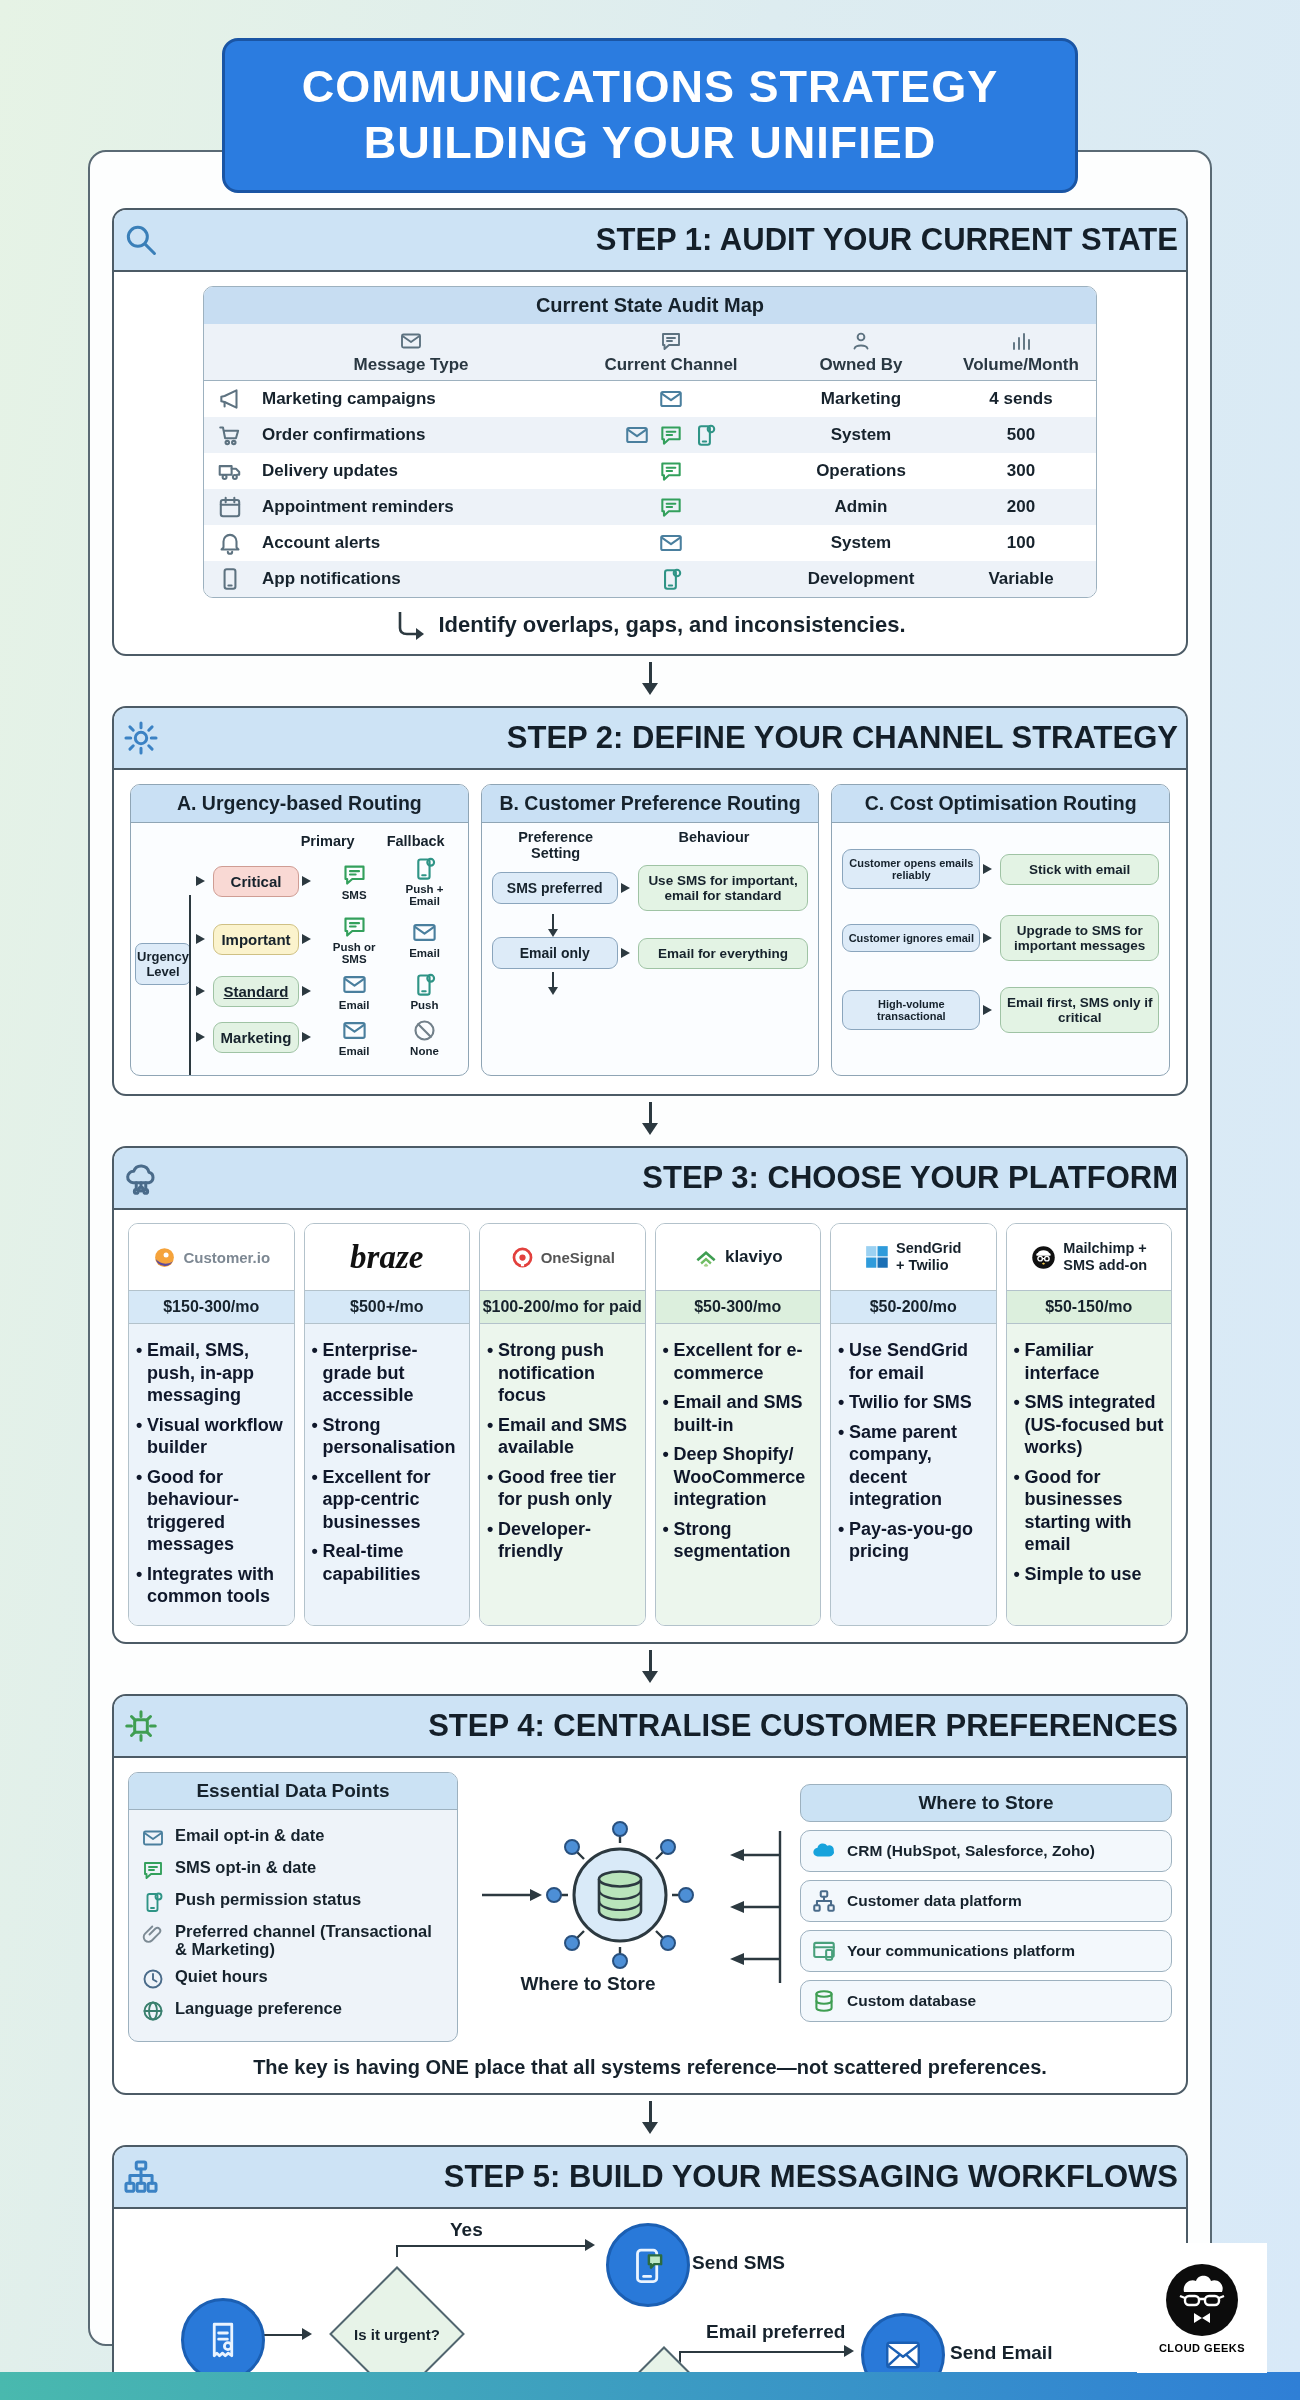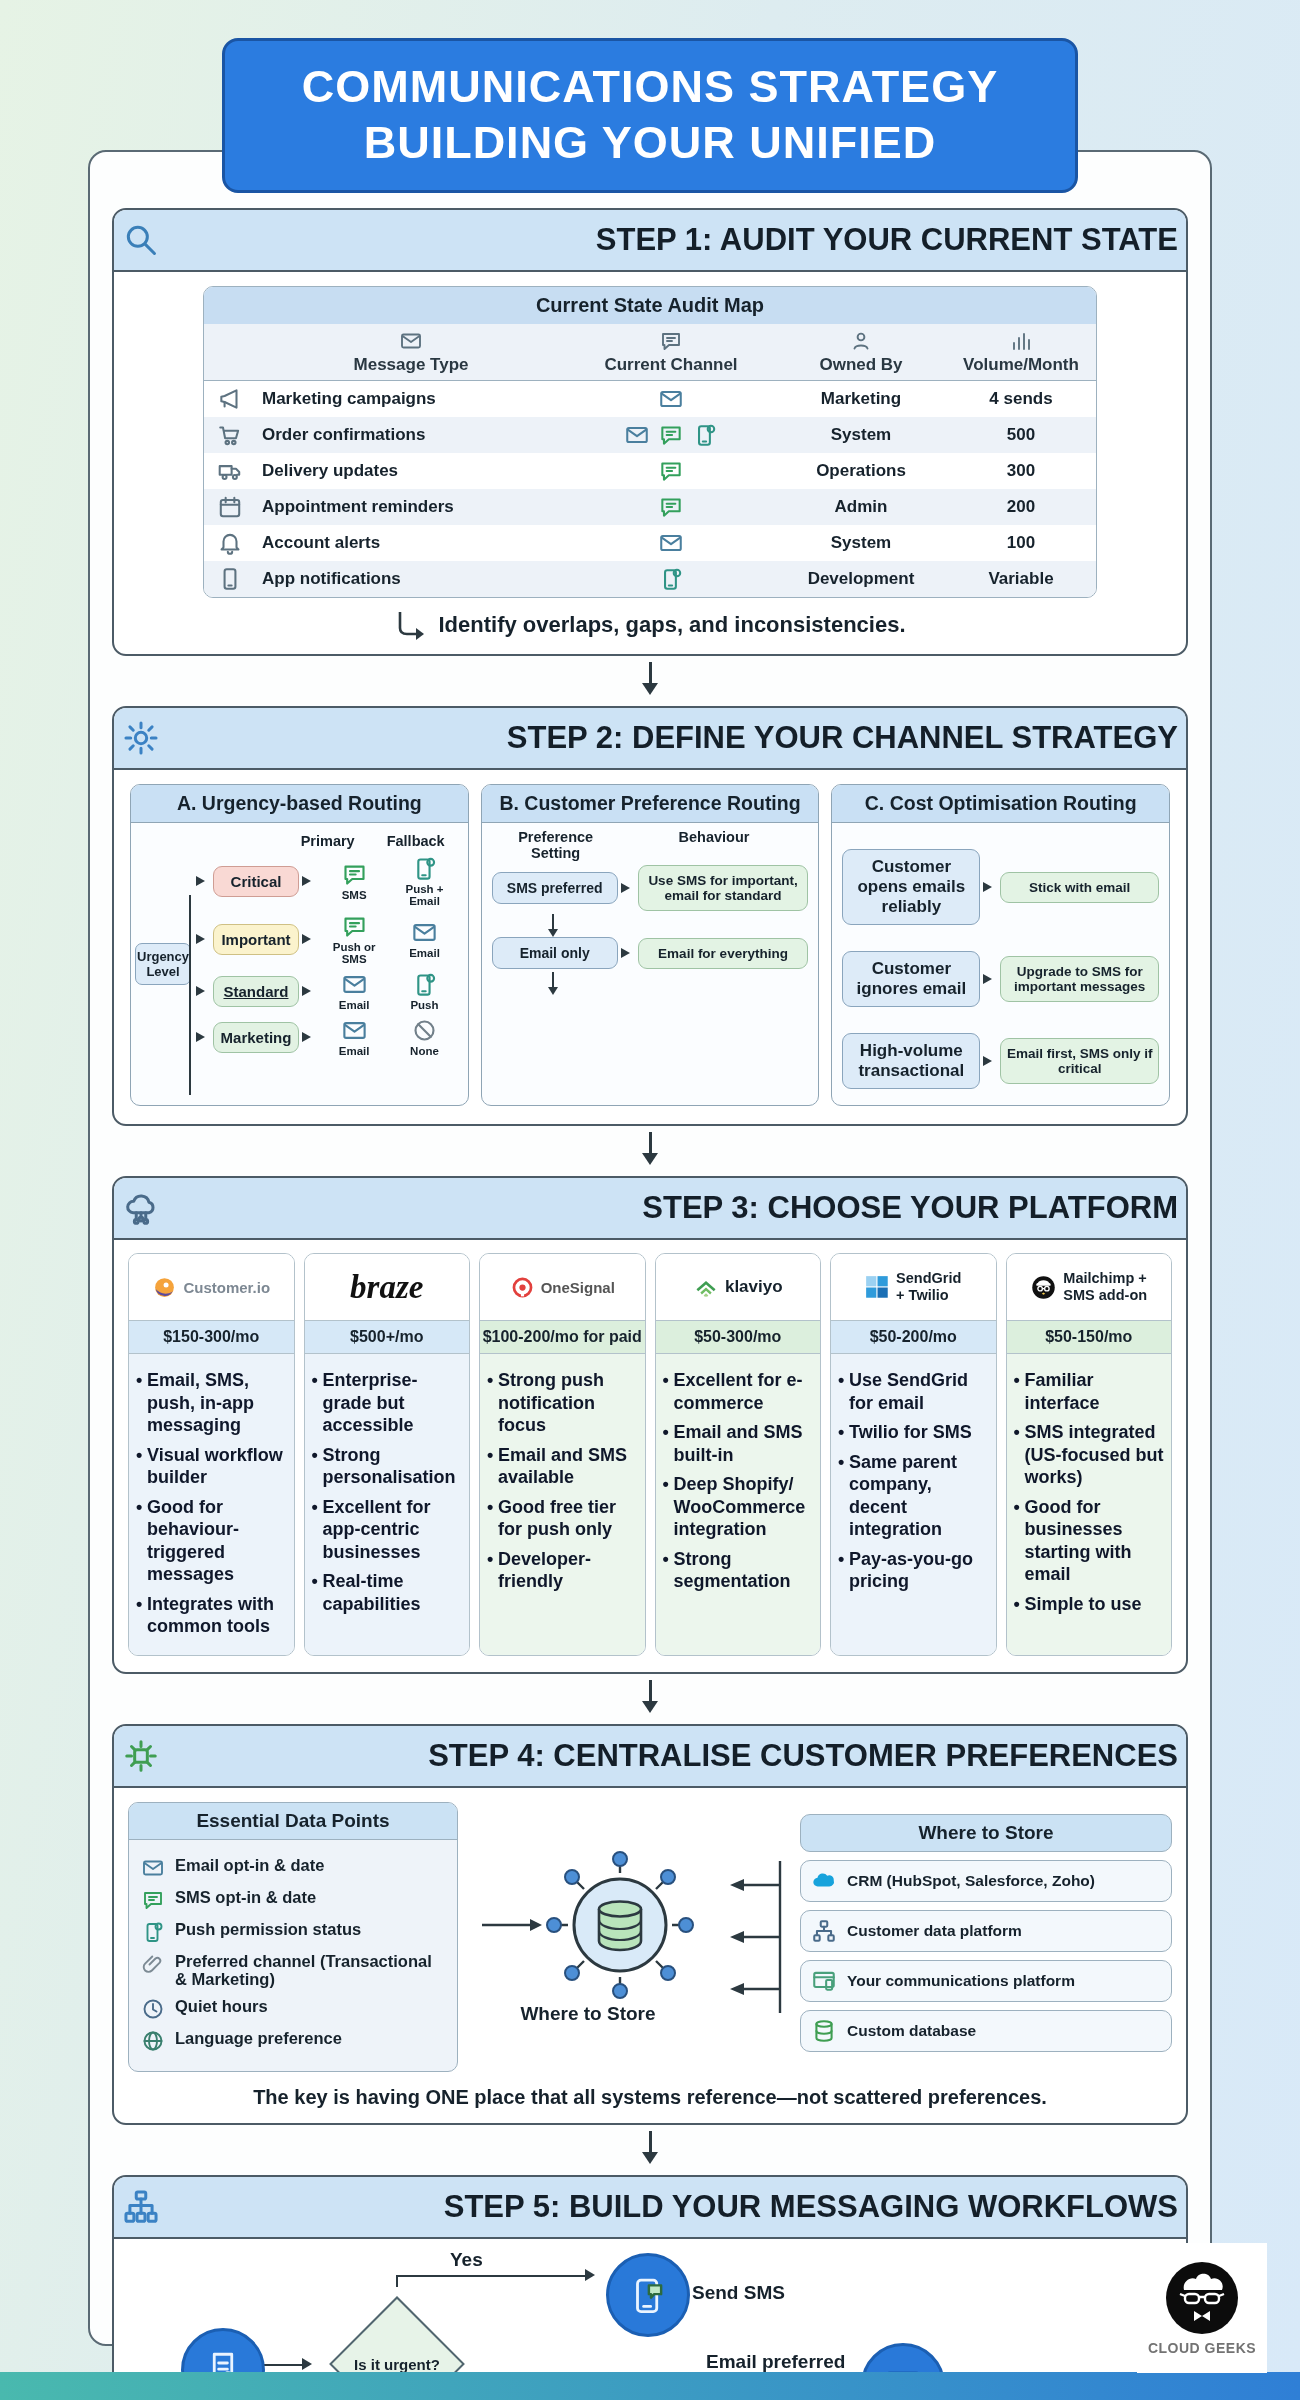--- a/index.html
+++ b/index.html
@@ -74,21 +74,21 @@
   .pB-row{display:flex;align-items:center;}
   .chip{width:120px;background:#ddebf8;border:1.5px solid #8aa5bd;border-radius:9px;
     text-align:center;font-weight:bold;font-size:14px;padding:7px 2px;}
   .gbox{flex:1;background:#e3f3e4;border:1.5px solid #9fc3a4;border-radius:9px;
     text-align:center;font-weight:bold;font-size:13.5px;padding:7px 4px;}
   .pB-down{width:2px;height:20px;background:#2c3940;margin:3px 0 3px 60px;position:relative;}
   .pB-down::after{content:"";position:absolute;left:50%;transform:translateX(-50%);bottom:-8px;
     border:5px solid transparent;border-top:8px solid #2c3940;}
   .pC-wrap{padding:26px 10px 16px 10px;display:flex;flex-direction:column;gap:26px;}
   .pC-row{display:flex;align-items:center;}
-  .pC-row .chip{width:132px;font-size:17px;}
+  .pC-row .chip{width:132px;font-size:11px;}
   
   .s3-body{display:flex;gap:9px;padding:13px 14px 16px 14px;}
   .card{flex:1;border:1.5px solid #b3c2cb;border-radius:10px;overflow:hidden;display:flex;flex-direction:column;}
   .card-logo{background:#fff;height:62px;display:flex;align-items:center;justify-content:center;gap:6px;
     padding:2px 4px;font-weight:bold;}
   .card-price{text-align:center;font-weight:bold;font-size:16px;padding:7px 2px;
     border-top:1px solid #b3c2cb;border-bottom:1px solid #b3c2cb;}
   .blue .card-price{background:#d6e8f7;} .green .card-price{background:#dcefdd;}
   .blue .card-bul{background:#ecf3fa;} .green .card-bul{background:#ecf6ed;}
   .card-bul{flex:1;margin:0;padding:8px 6px 10px 18px;list-style:none;font-size:18px;font-weight:bold;color:#0f172a;}
@@ -123,21 +123,21 @@
   .n-lab{position:absolute;font-weight:bold;font-size:19px;}
   .diamond{position:absolute;width:112px;height:112px;display:flex;align-items:center;justify-content:center;}
   .diamond .dshape{position:absolute;inset:8px;background:#e7f3e8;border:2.5px solid #51656f;transform:rotate(45deg);}
   .diamond .dtext{position:relative;font-weight:bold;font-size:15px;text-align:center;line-height:1.15;}
   .hl{position:absolute;border-top:2.5px solid #2c3940;}
   .vl{position:absolute;border-left:2.5px solid #2c3940;}
   .ah-r::after{content:"";position:absolute;right:-9px;top:-8px;border:6px solid transparent;border-left:10px solid #2c3940;}
   
   .brand{position:absolute;left:1137px;top:2243px;width:130px;height:130px;background:#fff;z-index:6;
     display:flex;flex-direction:column;align-items:center;justify-content:center;}
-  .brand-name{font-weight:bold;font-size:14px;letter-spacing:.5px;color:#737373;margin-top:4px;text-align:center;}
+  .brand-name{font-weight:bold;font-size:11px;letter-spacing:.5px;color:#000000;margin-top:4px;text-align:center;}
 </style>
 </head>
 <body>
 
 <svg width="0" height="0" style="position:absolute">
   <defs>
     <symbol id="i-mail" viewBox="0 0 24 24">
         <rect x="3" y="5.5" width="18" height="13" rx="1.5"></rect>
         <path d="M3.5 7l8.5 6 8.5-6"></path>
       </symbol>

